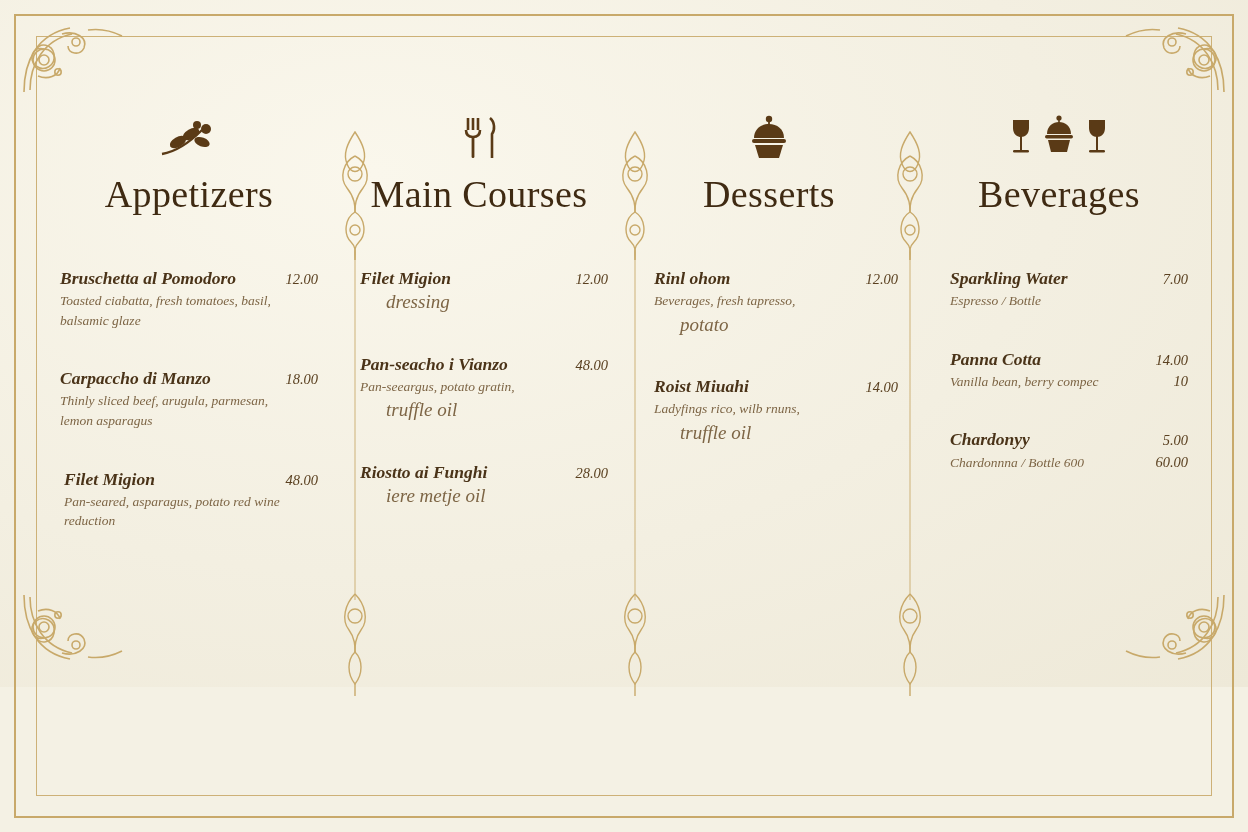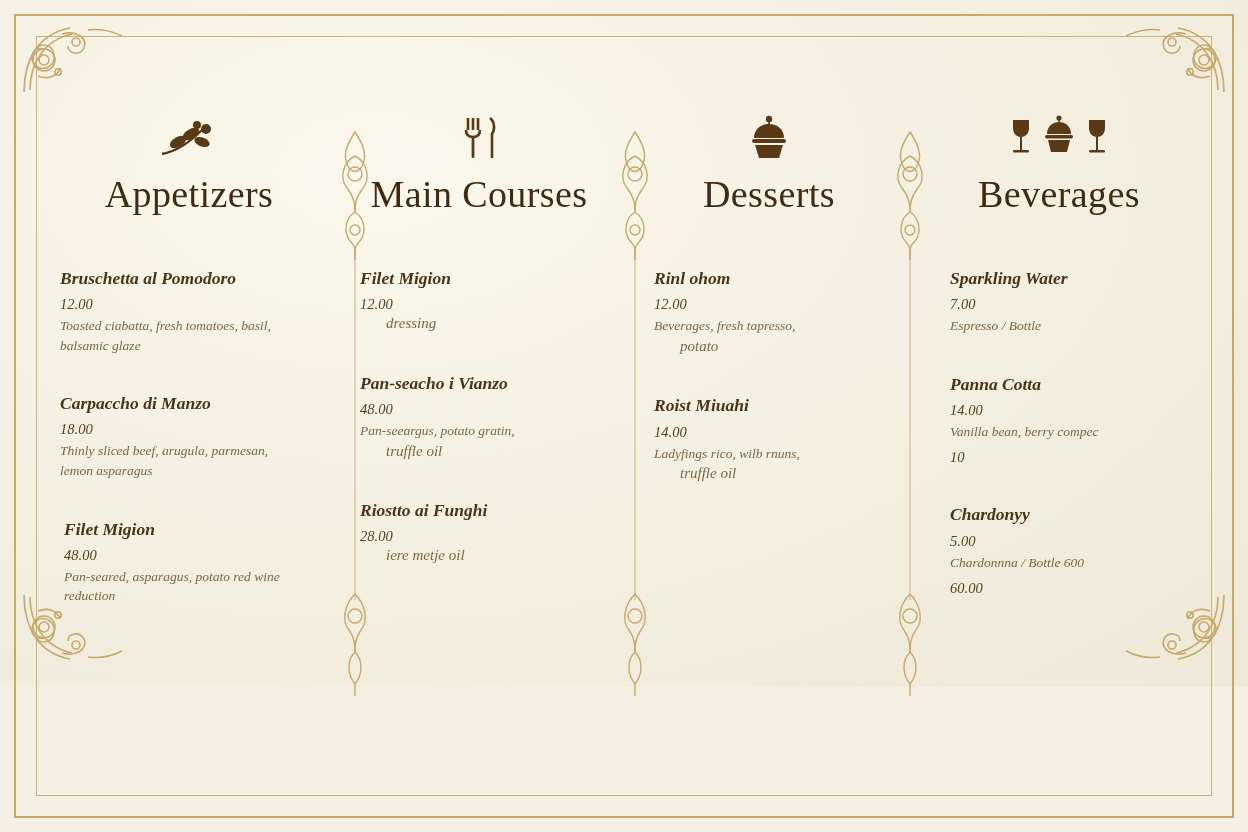--- a/index.html
+++ b/index.html
@@ -88,21 +88,20 @@
   }
   .item {
     margin-bottom: 38px;
     position: relative;
   }
   .item-head {
     display: flex;
     align-items: baseline;
     justify-content: space-between;
     gap: 8px;
-    flex-direction: column;
   }
   .item-name {
     font-size: 17.5px;
     font-weight: bold;
     font-style: italic;
     color: #4a3318;
     line-height: 1.15;
   }
   .item-price {
     font-size: 14.5px;
@@ -112,21 +111,21 @@
   }
   .item-desc {
     font-size: 13.5px;
     font-style: italic;
     color: #7d6545;
     line-height: 1.45;
     margin-top: 3px;
     max-width: 235px;
   }
   .item-desc2 {
-    font-size: 15px;
+    font-size: 19px;
     font-style: italic;
     color: #7d6545;
     line-height: 1.45;
     margin-top: 0px;
     padding-left: 26px;
   }
 
   
   .c1 .item:nth-child(3) { padding-left: 4px; }
   .c2 .items { padding-left: 10px; }

